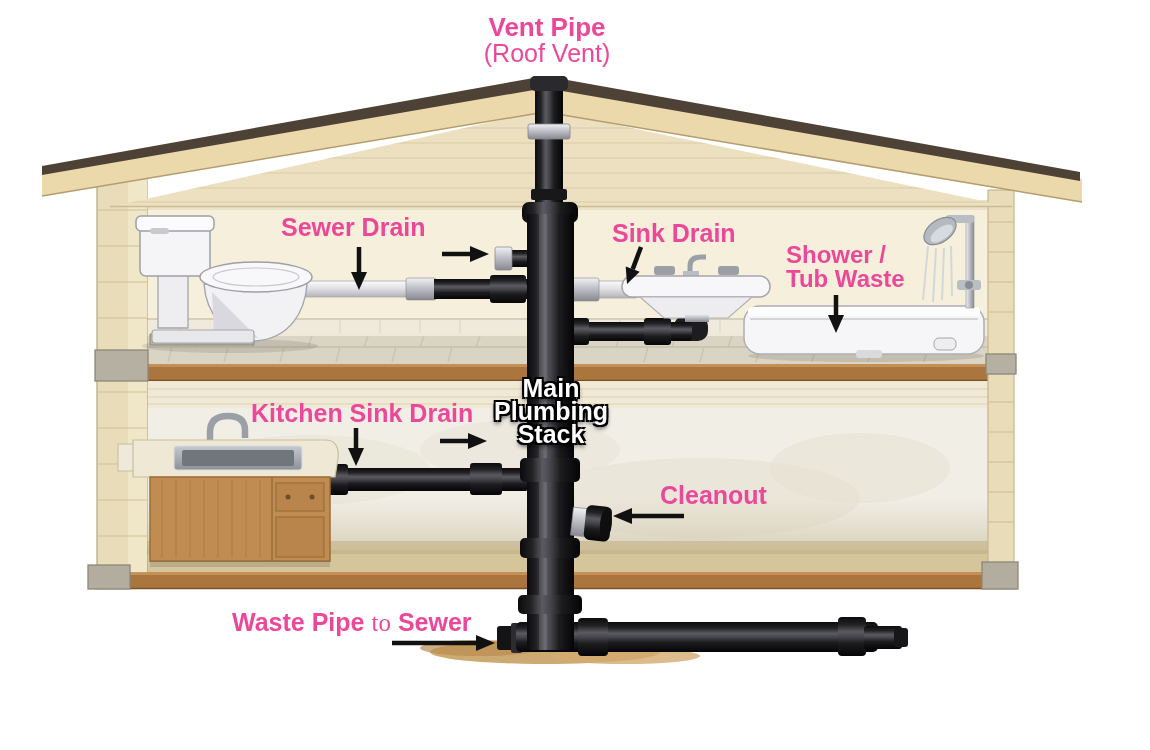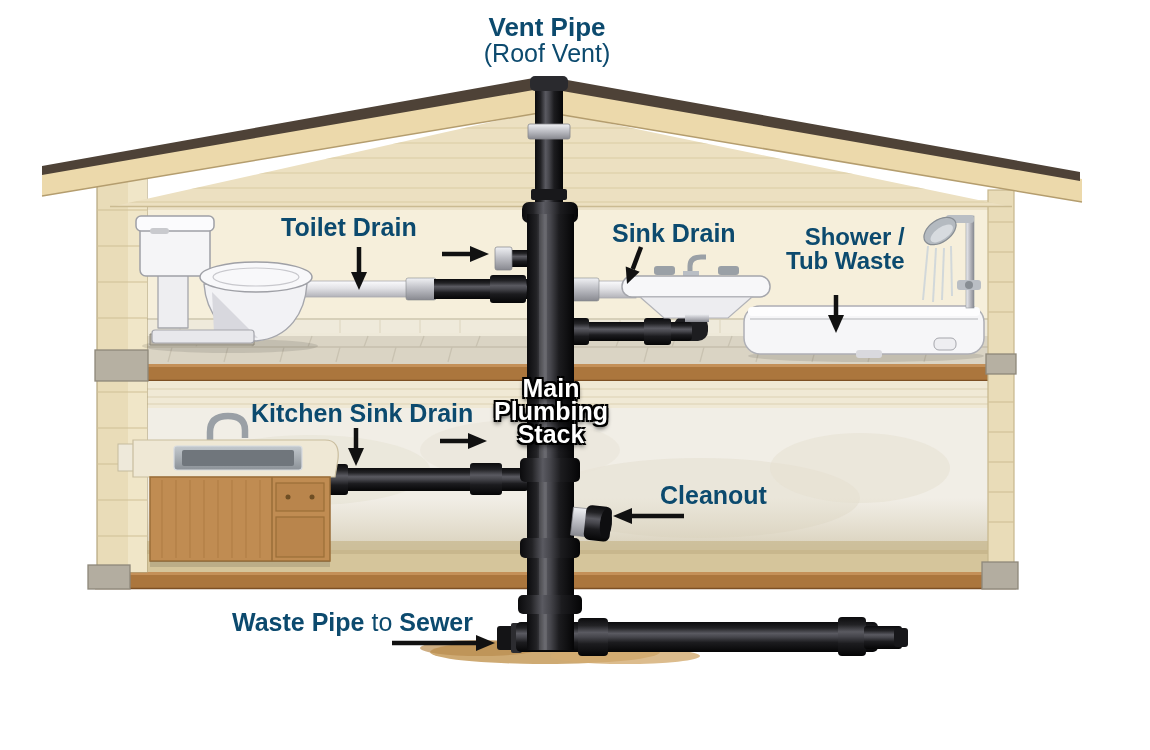--- a/index.html
+++ b/index.html
@@ -1,25 +1,25 @@
 <!DOCTYPE html>
 <html><head>
 <meta charset="utf-8">
 <style>
   html,body{margin:0;padding:0;background:#ffffff;}
   .stage{position:relative;width:1150px;height:750px;background:#ffffff;overflow:hidden;
          font-family:"Liberation Sans",sans-serif;}
   .scene{position:absolute;left:0;top:0;width:1150px;height:750px;}
-  .lbl{position:absolute;color:#0c4a6e;font-weight:700;font-size:25px;white-space:nowrap;line-height:1.02;}
+  .lbl{position:absolute;color:#ec4899;font-weight:700;font-size:25px;white-space:nowrap;line-height:1.02;}
   .lbl .sub{font-weight:400;font-size:25px;}
   .center{transform:translateX(-50%);text-align:center;}
   .stack-lbl{color:#ffffff;font-size:25px;line-height:23px;
       text-shadow:-2px -2px 0 #000,2px -2px 0 #000,-2px 2px 0 #000,2px 2px 0 #000,0 3px 5px #000;}
   .two-line{font-size:24px;line-height:24px;}
-  .mid{font-weight:400;}
+  .mid{font-weight:400;font-family:Liberation Serif, serif;}
   .waste span{margin-right:7px;}
   .waste span:last-child{margin-right:3px;}
 </style>
 </head>
 <body>
 
 <div class="stage">
 <svg class="scene" viewBox="0 0 1150 750">
   <defs>
     <linearGradient id="vpipe" x1="0" y1="0" x2="1" y2="0">
@@ -385,25 +385,25 @@
           <polygon points="476,635 476,651 495,643" stroke="none"></polygon>
     </g>
   </g>
 </svg>
 
 <div class="lbl center" style="left:547px;top:14px;">
   <div style="font-size:26px;">Vent Pipe</div>
   <div class="sub">(Roof Vent)</div>
 </div>
 
-<div class="lbl" style="left:281px;top:215px;">Toilet Drain</div>
+<div class="lbl" style="left:281px;top:215px;">Sewer Drain</div>
 
 <div class="lbl" style="left:612px;top:221px;">Sink Drain</div>
 
-<div class="lbl two-line" style="left:786px;top:225px;text-align:right;">
+<div class="lbl two-line" style="left:786px;top:243px;">
   <div>Shower /</div>
   <div>Tub Waste</div>
 </div>
 
 <div class="lbl" style="left:251px;top:401px;">Kitchen Sink Drain</div>
 
 <div class="lbl center stack-lbl" style="left:551px;top:377px;">
   <div>Main</div>
   <div>Plumbing</div>
   <div>Stack</div>

